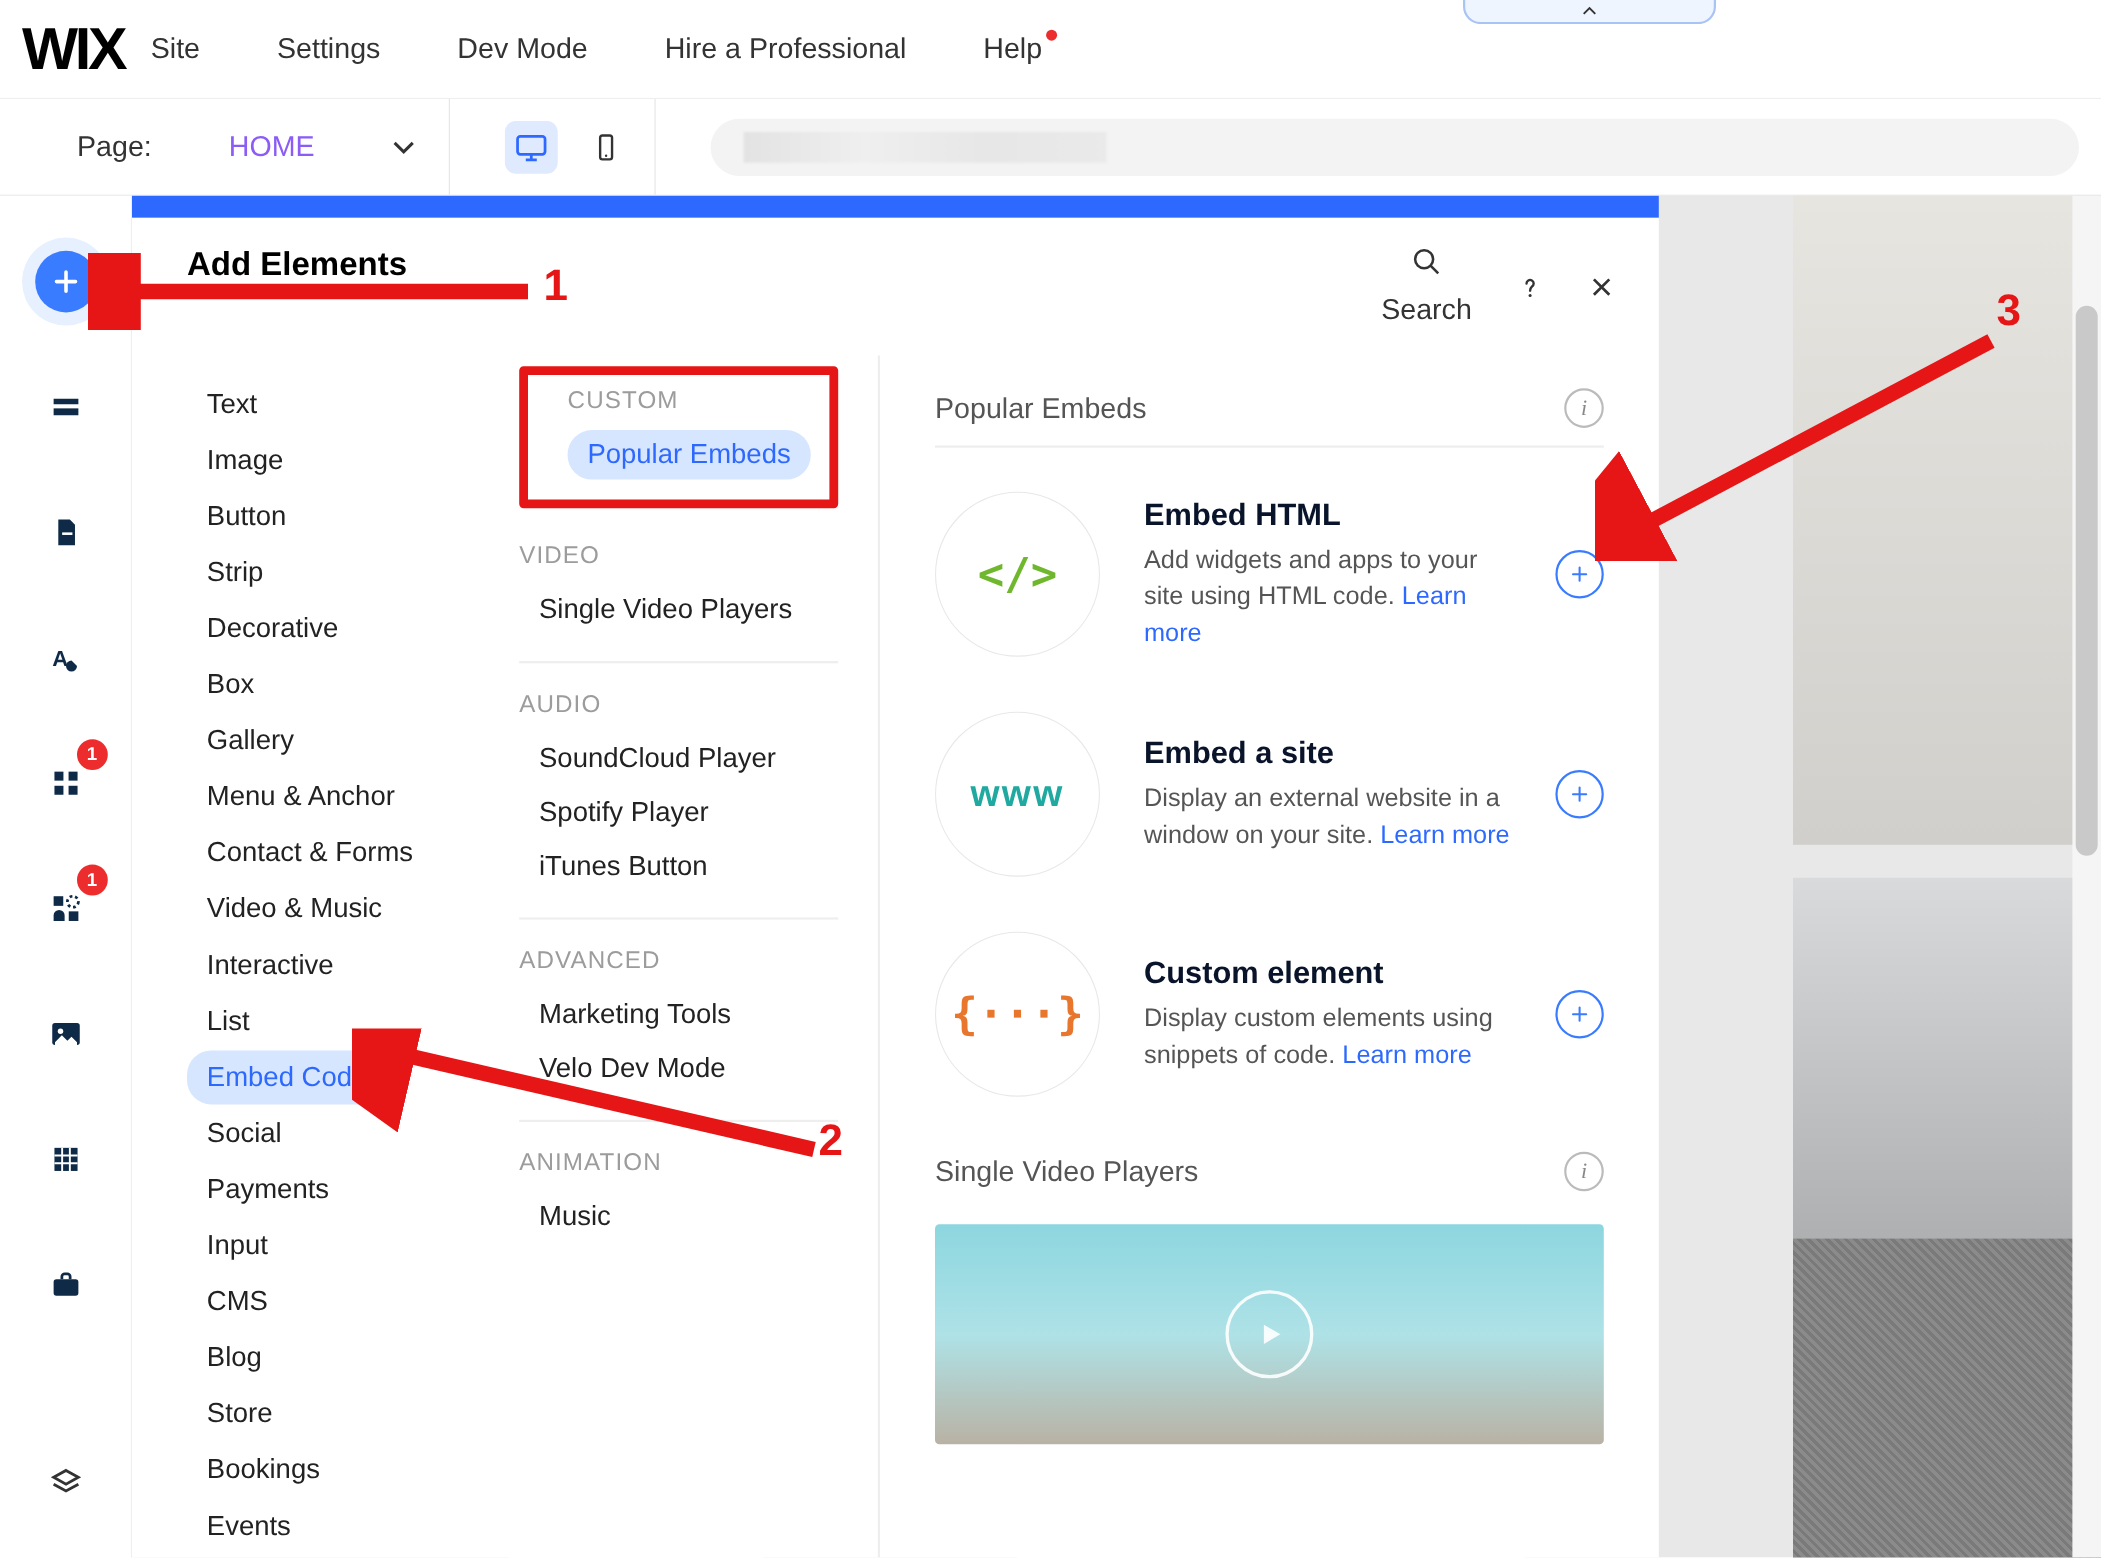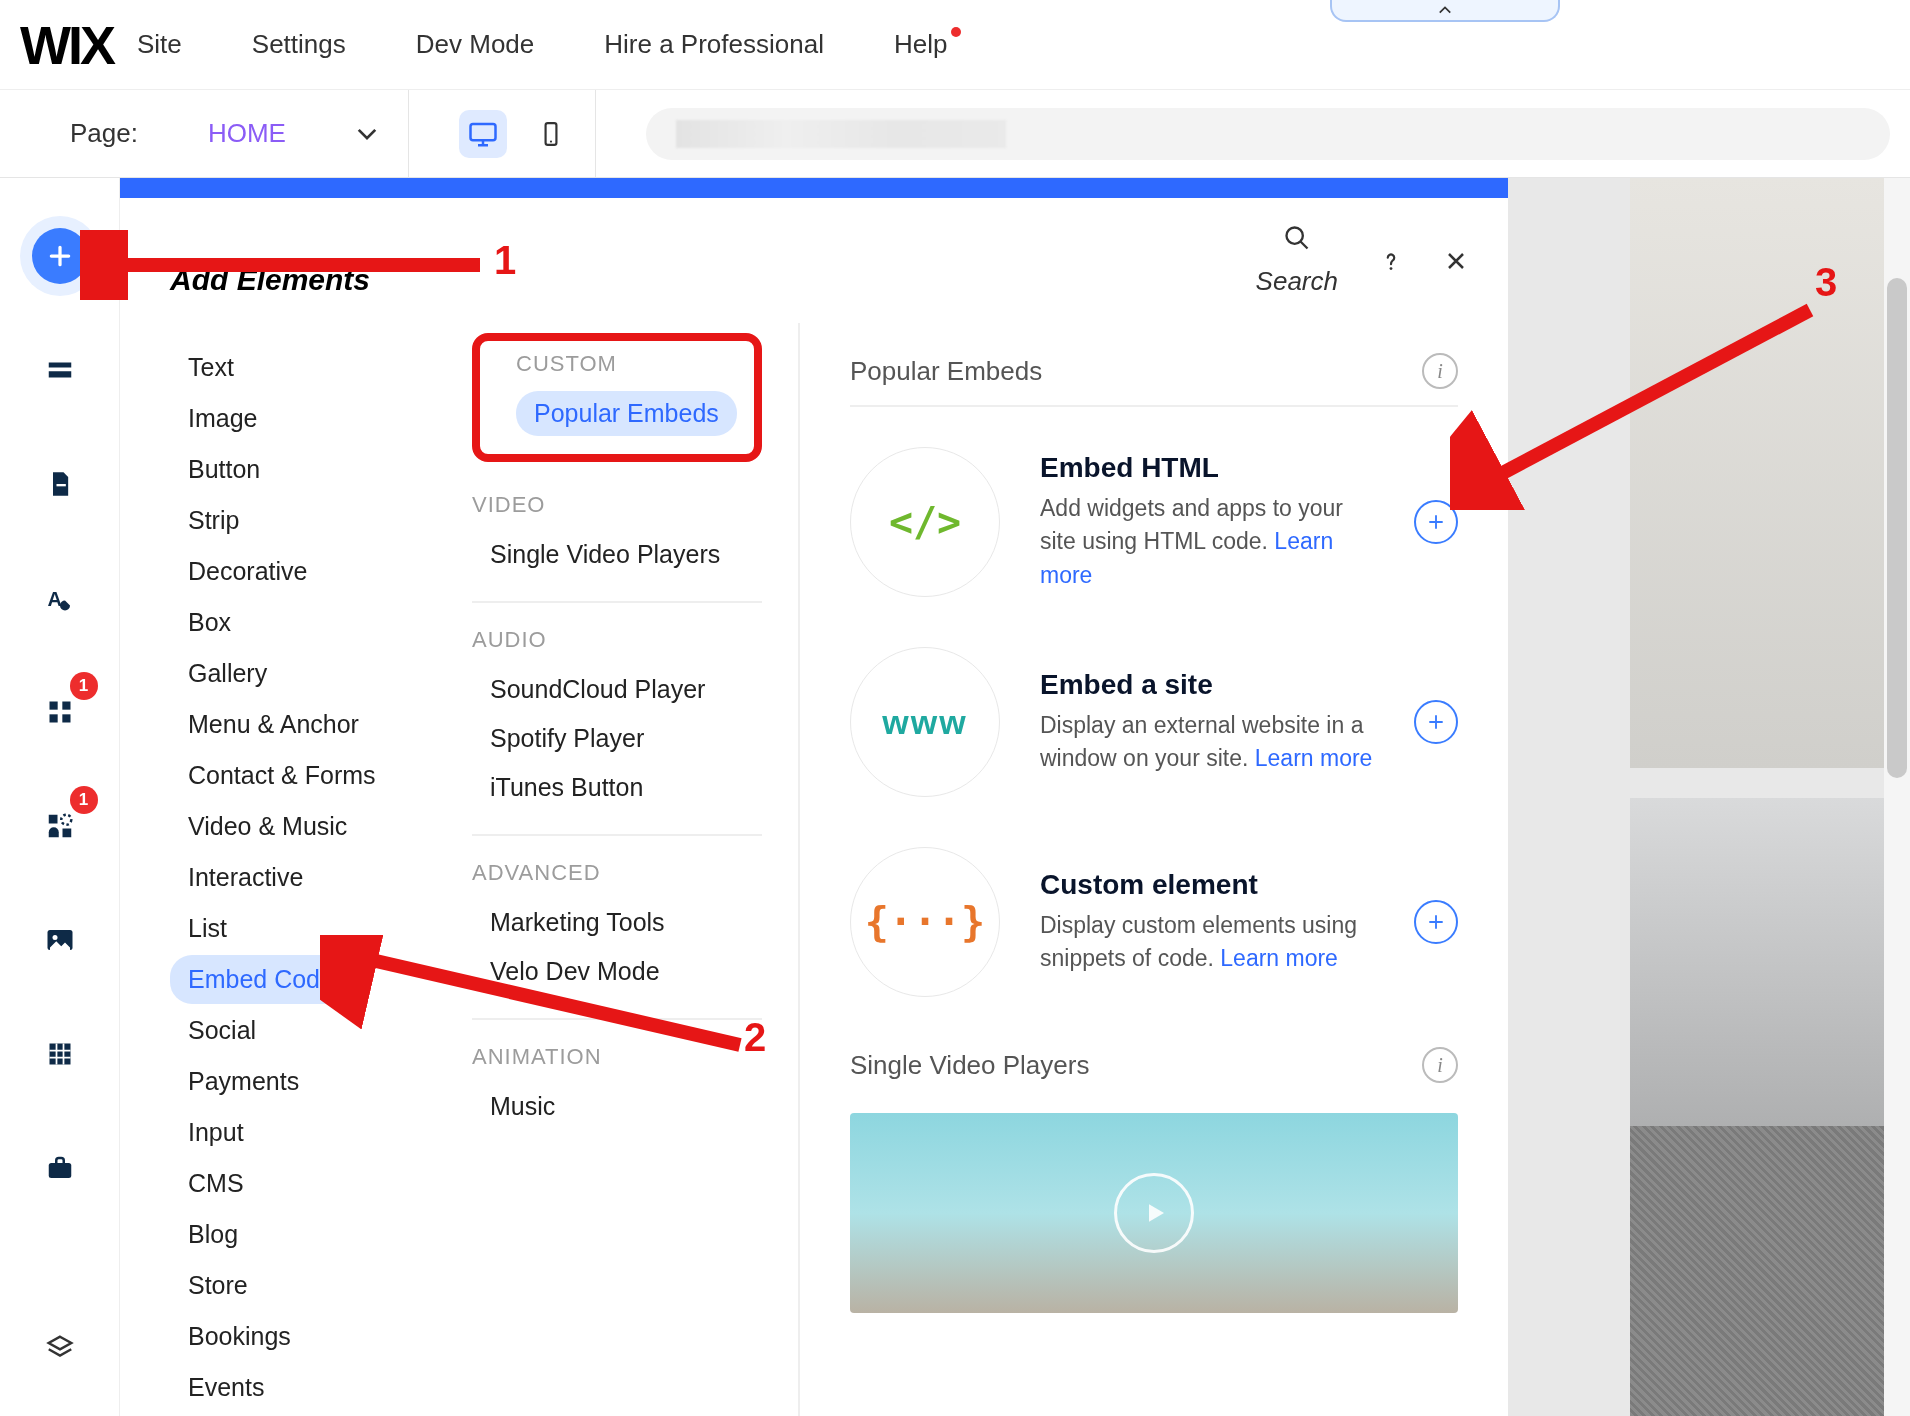--- a/index.html
+++ b/index.html
@@ -38,21 +38,21 @@
 
 
 .canvas-bg { position:absolute; left:120px; right:0; top:0; bottom:0; background:#e8e8e8; }
 .canvas-photo1 { position:absolute; left:1510px; top:0; width:400px; height:590px; background:linear-gradient(#e7e5e0,#d0cfcb); }
 .canvas-photo2 { position:absolute; left:1510px; top:620px; right:0; bottom:0; background:linear-gradient(#d9dadb,#a9aaab 60%, #7f7f7f); }
 .canvas-photo2::after { content:""; position:absolute; left:0; right:0; bottom:0; height:290px; background:repeating-linear-gradient(45deg,#8b8b8b,#8b8b8b 3px,#7a7a7a 3px,#7a7a7a 6px); }
 .canvas-bluebar { position:absolute; left:0; top:0; width:1388px; height:20px; background:#2e69ff; }
 
 
 .panel { position:absolute; left:120px; top:20px; width:1388px; bottom:0; background:#fff; display:flex; flex-direction:column; }
-.panel-hdr { display:flex; align-items:flex-end; justify-content:space-between; padding:26px 40px 26px 50px;font-style:italic; }
+.panel-hdr { display:flex; align-items:flex-start; justify-content:space-between; padding:26px 40px 26px 50px; }
 .panel-title { font-size:30px; font-weight:700; color:#000; }
 .panel-hdr-right { display:flex; align-items:center; gap:40px; }
 .search-wrap { display:flex; align-items:center; gap:14px; cursor:pointer;flex-direction:column; }
 .search-label { font-size:26px; color:#333; }
 .help-ico, .close-ico { cursor:pointer; display:flex; }
 
 .panel-body { display:flex; flex:1; overflow:hidden; }
 
 
 .col1 { width:316px; padding:20px 20px 0 50px; }
@@ -61,21 +61,21 @@
 .col1-item.active { background:#d7e6ff; color:#2e69ff; }
 
 
 .col2 { width:364px; border-right:2px solid #eee; padding:20px 36px 0 36px; }
 .col2-group-hdr { font-size:22px; letter-spacing:1px; color:#9c9c9c; margin-bottom:14px; margin-top:18px; }
 .col2-item { font-size:25px; color:#222; padding:8px 18px; border-radius:22px; cursor:pointer; display:inline-block; }
 .col2-item.active { background:#d7e6ff; color:#2e69ff; }
 .col2-row { display:block; margin-bottom:4px; }
 .col2-sep { border-top:2px solid #eee; margin:24px 0; }
 
-.redbox { border:8px solid #e61616; border-radius:16px; padding:10px 0 14px 0; margin-top:-10px; }
+.redbox { border:8px solid #e61616; border-radius:4px; padding:10px 0 14px 0; margin-top:-10px; }
 .redbox .col2-group-hdr { margin-top:0; padding-left:36px; }
 .redbox .col2-row { padding-left:36px; }
 
 
 .col3 { flex:1; padding:30px 50px 0 50px; overflow:hidden; }
 .sec-hdr { display:flex; align-items:center; justify-content:space-between; margin-bottom:30px; }
 .sec-title { font-size:26px; color:#555; }
 .info-circ { width:36px; height:36px; border:2px solid #bbb; border-radius:50%; display:flex; align-items:center; justify-content:center; color:#888; font-size:20px; font-style:italic; font-family:Georgia,serif; cursor:pointer; }
 .sec-hdr-line { border-bottom:2px solid #eee; padding-bottom:16px; }
 

